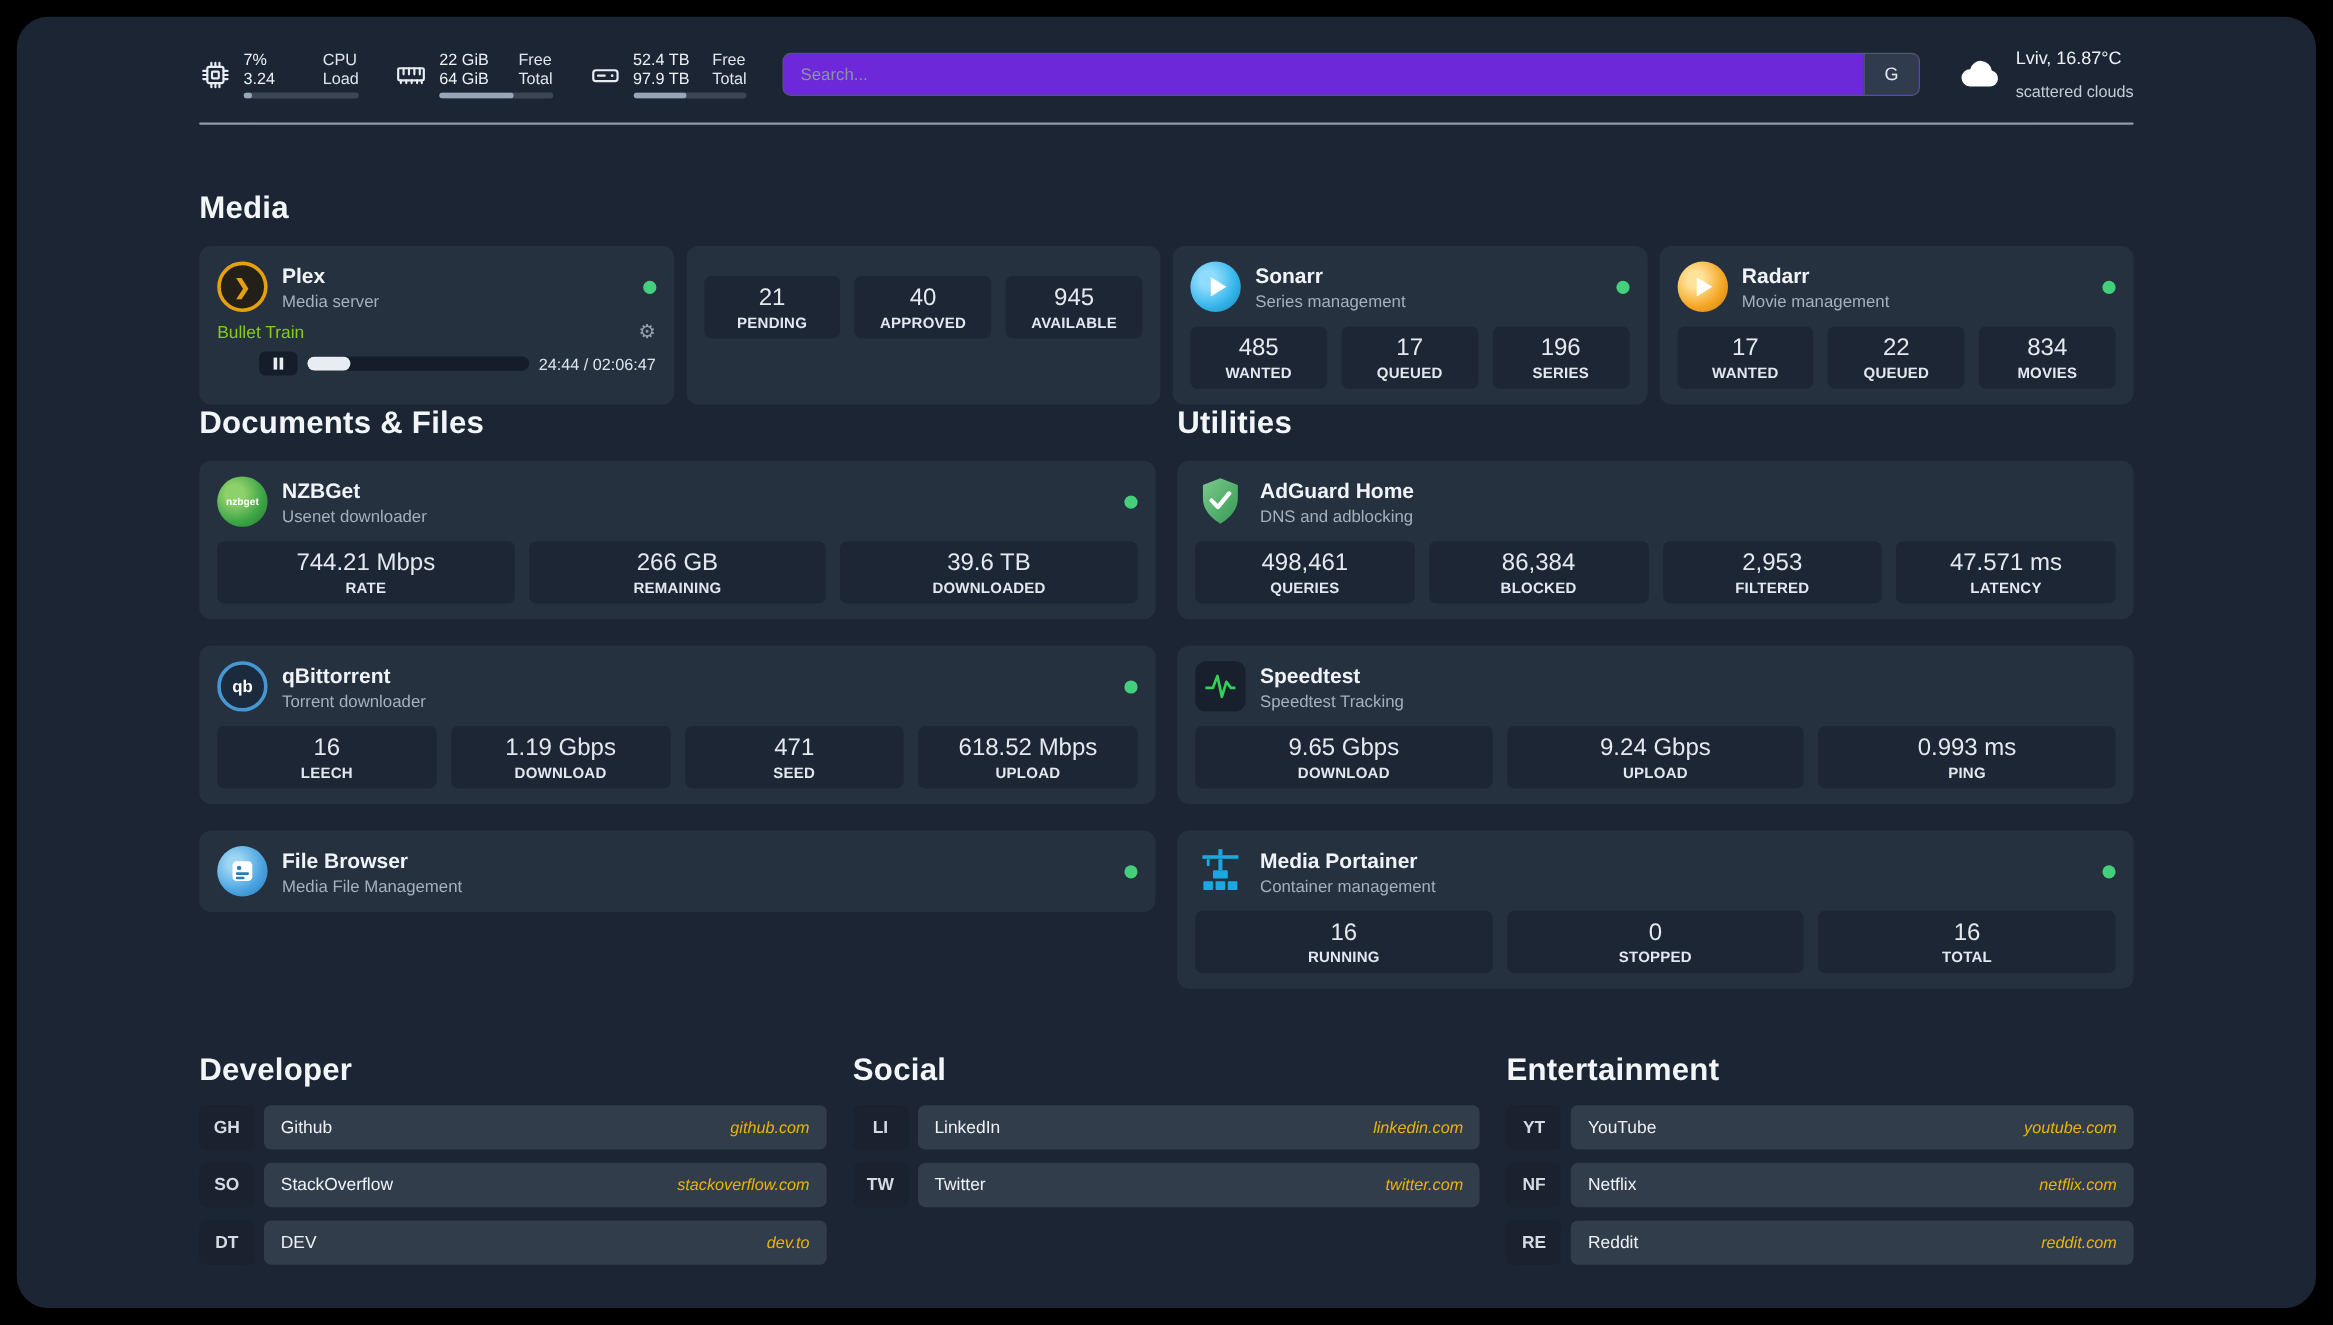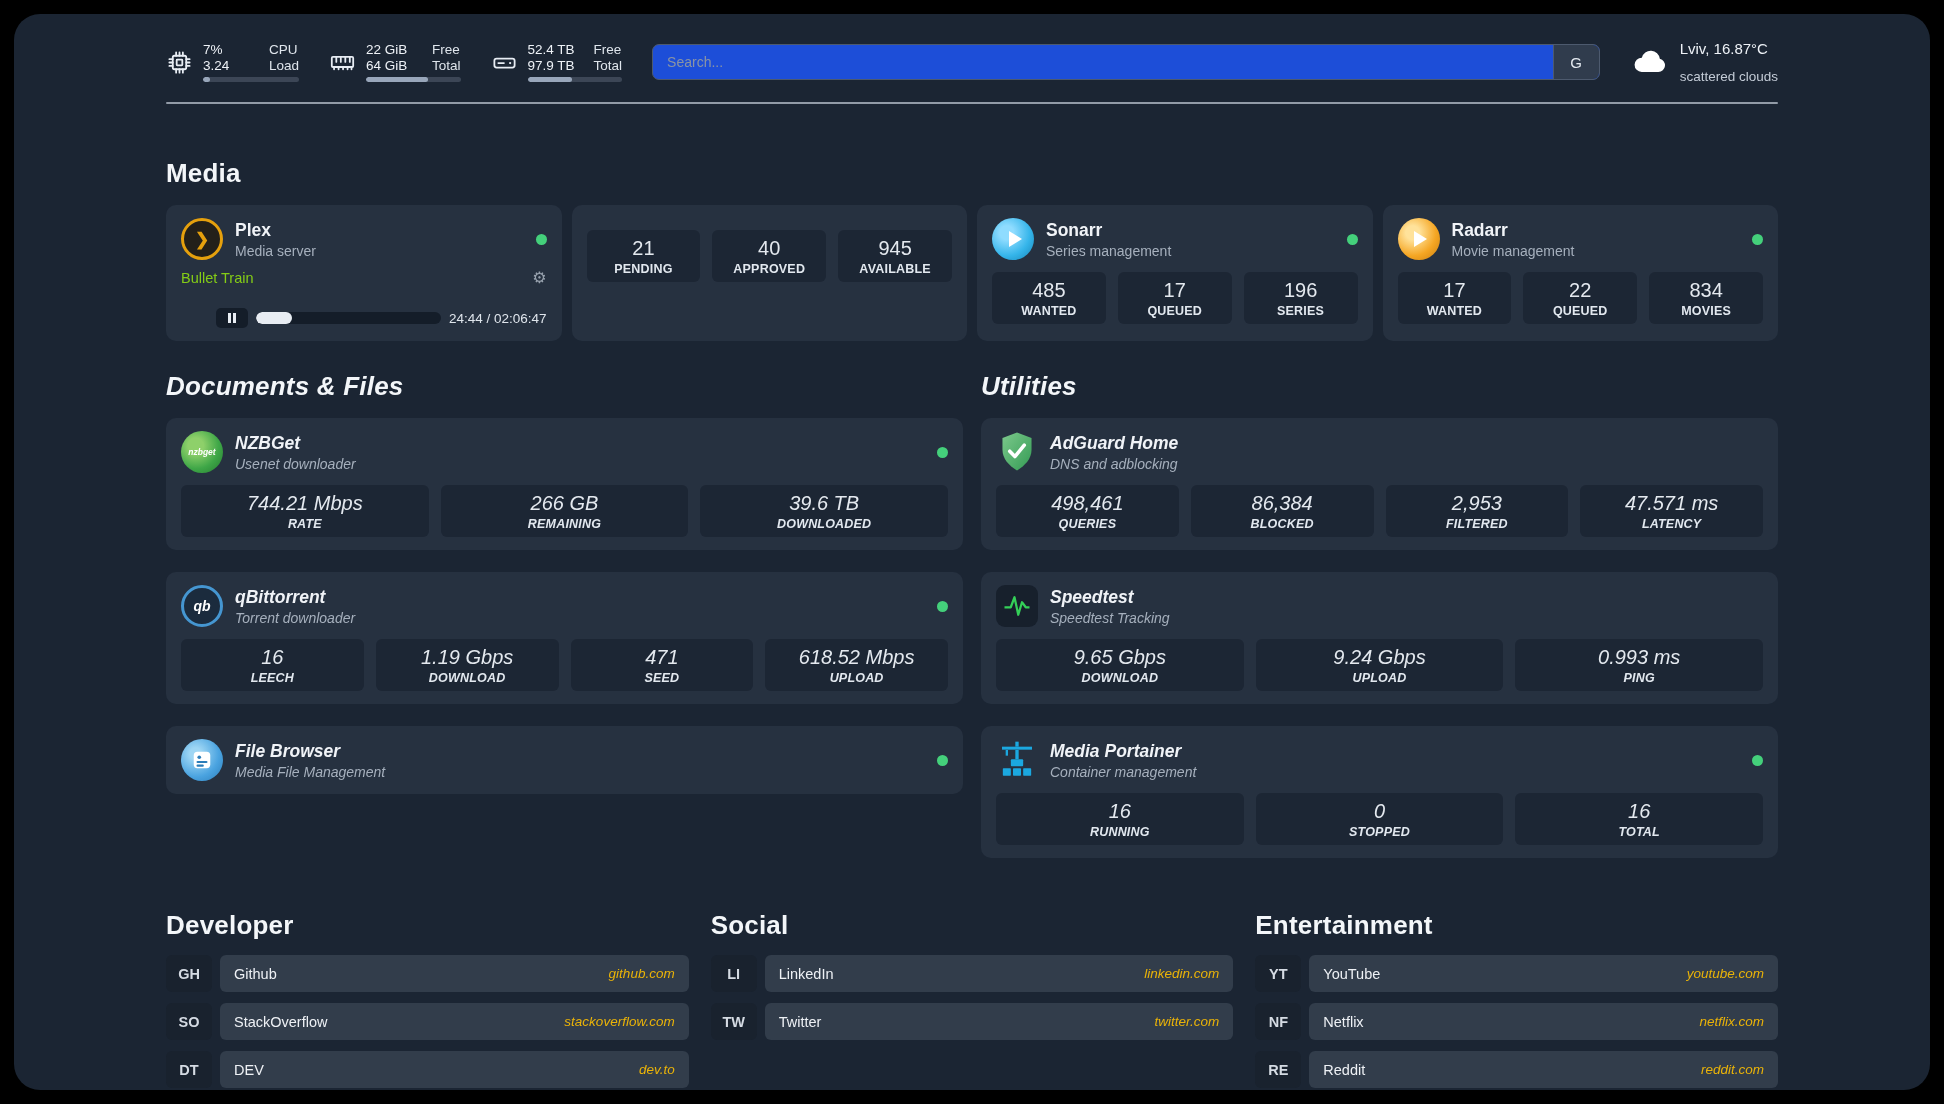--- a/index.html
+++ b/index.html
@@ -17,40 +17,40 @@
   .micon { display: flex; align-items: center; color: #e8edf4; }
   .mbody { display: flex; flex-direction: column; gap: 4px; }
   .mrows { display: flex; flex-direction: column; gap: 1px; }
   .mrow { display: flex; gap: 14px; }
   .mval { min-width: 52px; font-size: 13.5px; color: #eef2f7; }
   .mlab { font-size: 13.5px; color: #dfe5ec; }
   .mbar { width: 100%; height: 5px; border-radius: 3px; background: #3c4656; overflow: hidden; }
   .mfill { height: 100%; background: #98a6ba; border-radius: 3px; width: 0; }
 
   .search { flex: 1; display: flex; align-items: stretch; height: 36px;
-    border: 1px solid #4d5a6e; border-radius: 7px; background: #1d4ed8; overflow: hidden; }
+    border: 1px solid #4d5a6e; border-radius: 7px; background: #6d28d9; overflow: hidden; }
   .search-input { flex: 1; background: transparent; border: 0; outline: none;
     padding: 0 14px; color: #e8edf3; font-size: 14px; font-family: "Liberation Sans", sans-serif; }
   .search-input::placeholder { color: #8a94a4; }
   .search-engine { width: 46px; border: 0; border-left: 1px solid #4d5a6e; background: #303c4d;
     color: #e4eaf1; font-size: 15px; cursor: pointer; font-family: "Liberation Sans", sans-serif; }
 
   .weather { display: flex; align-items: center; gap: 10px; }
   .wtext { display: flex; flex-direction: column; gap: 12px; }
   .wloc { font-size: 15px; color: #eef2f7; }
   .wcond { font-size: 13.5px; color: #c3cbd6; }
 
   .divider { margin-top: 18px; height: 2px; background: #a7b0bc; border-radius: 1px; opacity: .85; }
 
   
   .section-title { font-size: 26px; font-weight: 600; color: #f3f6f9; letter-spacing: .2px; }
   .media-section .section-title { margin-top: 54px; }
   .media-grid { margin-top: 16px; display: grid; grid-template-columns: repeat(4, 1fr); gap: 10px; }
 
-  .columns { margin-top: 30px; display: grid; grid-template-columns: 1fr 1fr; gap: 0 18px; align-items: start; font-style: italic; }
+  .columns { display: grid; grid-template-columns: 1fr 1fr; gap: 0 18px; align-items: start; }
   .col-stack { margin-top: 16px; display: flex; flex-direction: column; gap: 22px; }
 
   
   .card { background: #263140; border-radius: 10px; padding: 13px 15px; }
   .card-head { display: flex; align-items: center; gap: 12px; cursor: pointer; }
   .stext { display: flex; flex-direction: column; gap: 2px; }
   .sname { font-size: 17.5px; font-weight: 600; color: #f0f3f7; }
   .sdesc { font-size: 14px; color: #a6b0bd; }
   .dot { margin-left: auto; width: 11px; height: 11px; border-radius: 50%; background: #44d07b; flex: none; }
 
@@ -70,21 +70,21 @@
   .icon-qbittorrent { background: #1b2b3d; border: 3px solid #4596d1; font-size: 14px; }
   .icon-filebrowser { background: radial-gradient(circle at 35% 35%, #9ed6f4 0 15%, #4aa3e0 60%, #2a7cb8 100%); }
   .icon-square { border-radius: 9px; background: #17202c; }
   .play-tri { width: 0; height: 0; border-left: 13px solid #fff; border-top: 8px solid transparent; border-bottom: 8px solid transparent; margin-left: 4px; }
 
   
   .player { margin-top: 10px; }
   .prow1 { display: flex; align-items: center; justify-content: space-between; }
   .ptitle { font-size: 14.5px; color: #84cc16; }
   .gear { font-size: 16px; color: #97a1ad; cursor: pointer; line-height: 1; }
-  .prow2 { margin-top: 22px; display: flex; align-items: center; gap: 8px; padding-left: 35px; }
+  .prow2 { margin-top: 7px; display: flex; align-items: center; gap: 8px; padding-left: 35px; }
   .pausebox { width: 32px; height: 20px; background: #141d29; border-radius: 5px;
     display: flex; align-items: center; justify-content: center; cursor: pointer; flex: none; }
   .pausebars { width: 8px; height: 10px; border-left: 3px solid #e8edf3; border-right: 3px solid #e8edf3; }
   .ptrack { flex: 1; height: 12px; background: #141d29; border-radius: 6px; overflow: hidden; cursor: pointer; }
   .pfill { height: 100%; width: 0; background: #e8edf3; border-radius: 6px; }
   .ptime { font-size: 13.5px; color: #dfe5ec; flex: none; }
 
   
   .bookmarks { margin-top: 52px; display: grid; grid-template-columns: 1fr 1fr 1fr; gap: 0 22px; align-items: start; }
   .bm-rows { margin-top: 14px; display: flex; flex-direction: column; gap: 11px; }

